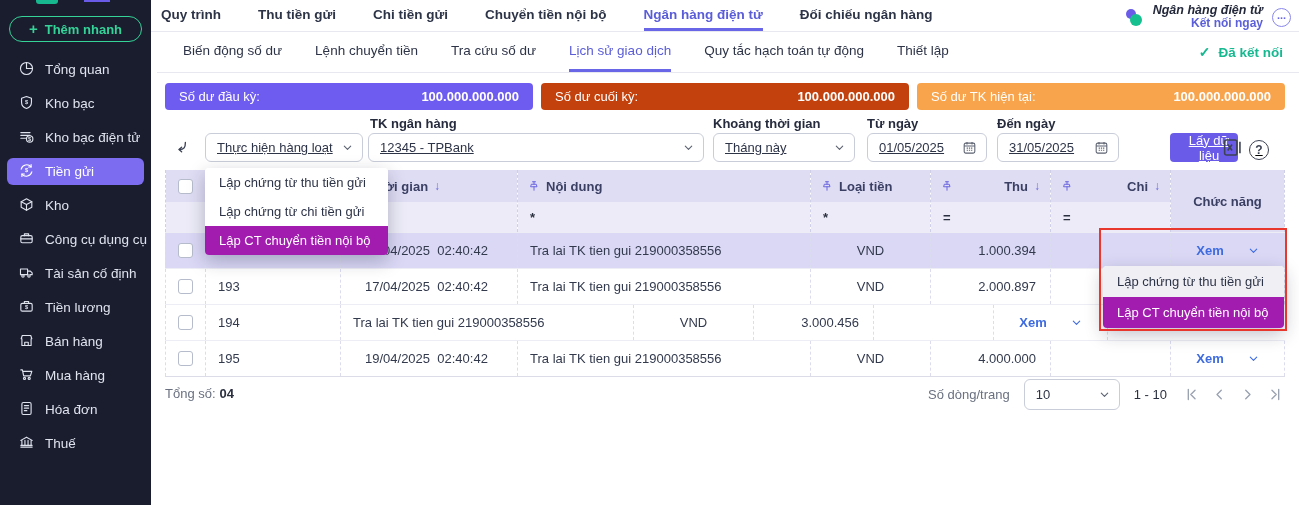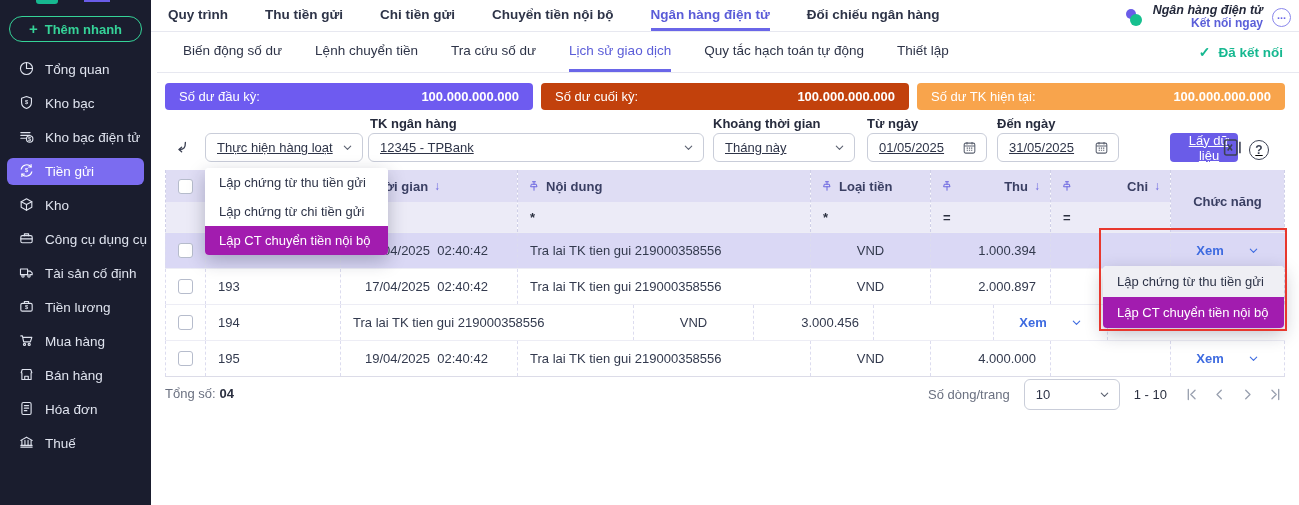--- a/index.html
+++ b/index.html
@@ -14,21 +14,21 @@
              font-size:13px;font-weight:bold;cursor:pointer;box-sizing:border-box;}
   .quick-add .plus{font-size:15px;font-weight:bold;margin-top:-1px;}
   .side-item{display:flex;align-items:center;gap:10px;height:27px;margin:7px 7px;padding-left:11px;
              border-radius:6px;color:#dfe3ee;font-size:13.5px;cursor:pointer;white-space:nowrap;}
   .side-item.active{background:#7b6cf0;color:#fff;}
   .side-item svg{width:17px;height:17px;fill:none;stroke:currentColor;stroke-width:1.6;
                  stroke-linecap:round;stroke-linejoin:round;flex:0 0 auto;}
   .side-item svg text{fill:currentColor;stroke:none;font-size:8px;font-weight:bold;text-anchor:middle;
                       font-family:"Liberation Sans",sans-serif;}
   
-  .tabsbar{position:absolute;left:150px;top:0;right:0;height:32px;border-bottom:1px solid #e7e8f0;
+  .tabsbar{position:absolute;left:143px;top:0;right:0;height:32px;border-bottom:1px solid #e7e8f0;
            display:flex;align-items:stretch;padding-left:18px;gap:37px;background:#fff;box-sizing:border-box;z-index:3;}
   .tab{display:flex;align-items:center;font-size:13.5px;color:#2e3448;font-weight:bold;cursor:pointer;
        border-bottom:3px solid transparent;box-sizing:border-box;white-space:nowrap;}
   .tab.active{color:#5a5cd8;border-bottom-color:#6a66e8;}
   .subtabsbar{position:absolute;left:157px;top:32px;right:0;height:41px;border-bottom:1px solid #e7e8f0;
            display:flex;align-items:stretch;padding-left:26px;gap:33px;background:#fff;box-sizing:border-box;z-index:3;}
   .subtab{display:flex;align-items:center;font-size:13.5px;color:#2e3448;cursor:pointer;
           border-bottom:3px solid transparent;box-sizing:border-box;white-space:nowrap;}
   .subtab.active{color:#5a5cd8;border-bottom-color:#6a66e8;}
   
@@ -174,31 +174,31 @@
         <div class="side-item">
           <span class="sicon"><svg viewBox="0 0 24 24">
               <rect x="4" y="7.5" width="16" height="11" rx="2"></rect>
               <path d="M9 7.5V5h6v2.5"></path>
               <text x="12" y="15.5">$</text>
             </svg></span>
           <span class="slabel">Tiền lương</span>
         </div>
         <div class="side-item">
           <span class="sicon"><svg viewBox="0 0 24 24">
+              <path d="M4.5 9.5L6 5h12l1.5 4.5M5.5 9.5V19h13V9.5M9.5 19v-4.5h5V19"></path>
+            </svg></span>
+          <span class="slabel">Bán hàng</span>
+        </div>
+        <div class="side-item">
+          <span class="sicon"><svg viewBox="0 0 24 24">
               <path d="M4 5.5h2.2L8 14h9.5l2-6.5H7"></path>
               <circle cx="9.2" cy="17.5" r="1.5"></circle>
               <circle cx="15.8" cy="17.5" r="1.5"></circle>
             </svg></span>
           <span class="slabel">Mua hàng</span>
-        </div>
-        <div class="side-item">
-          <span class="sicon"><svg viewBox="0 0 24 24">
-              <path d="M4.5 9.5L6 5h12l1.5 4.5M5.5 9.5V19h13V9.5M9.5 19v-4.5h5V19"></path>
-            </svg></span>
-          <span class="slabel">Bán hàng</span>
         </div>
         <div class="side-item">
           <span class="sicon"><svg viewBox="0 0 24 24">
               <rect x="5.5" y="3.5" width="13" height="17" rx="2"></rect>
               <path d="M9 8h6M9 11.5h6M9 15h3.5"></path>
             </svg></span>
           <span class="slabel">Hóa đơn</span>
         </div>
         <div class="side-item">
           <span class="sicon"><svg viewBox="0 0 24 24">

